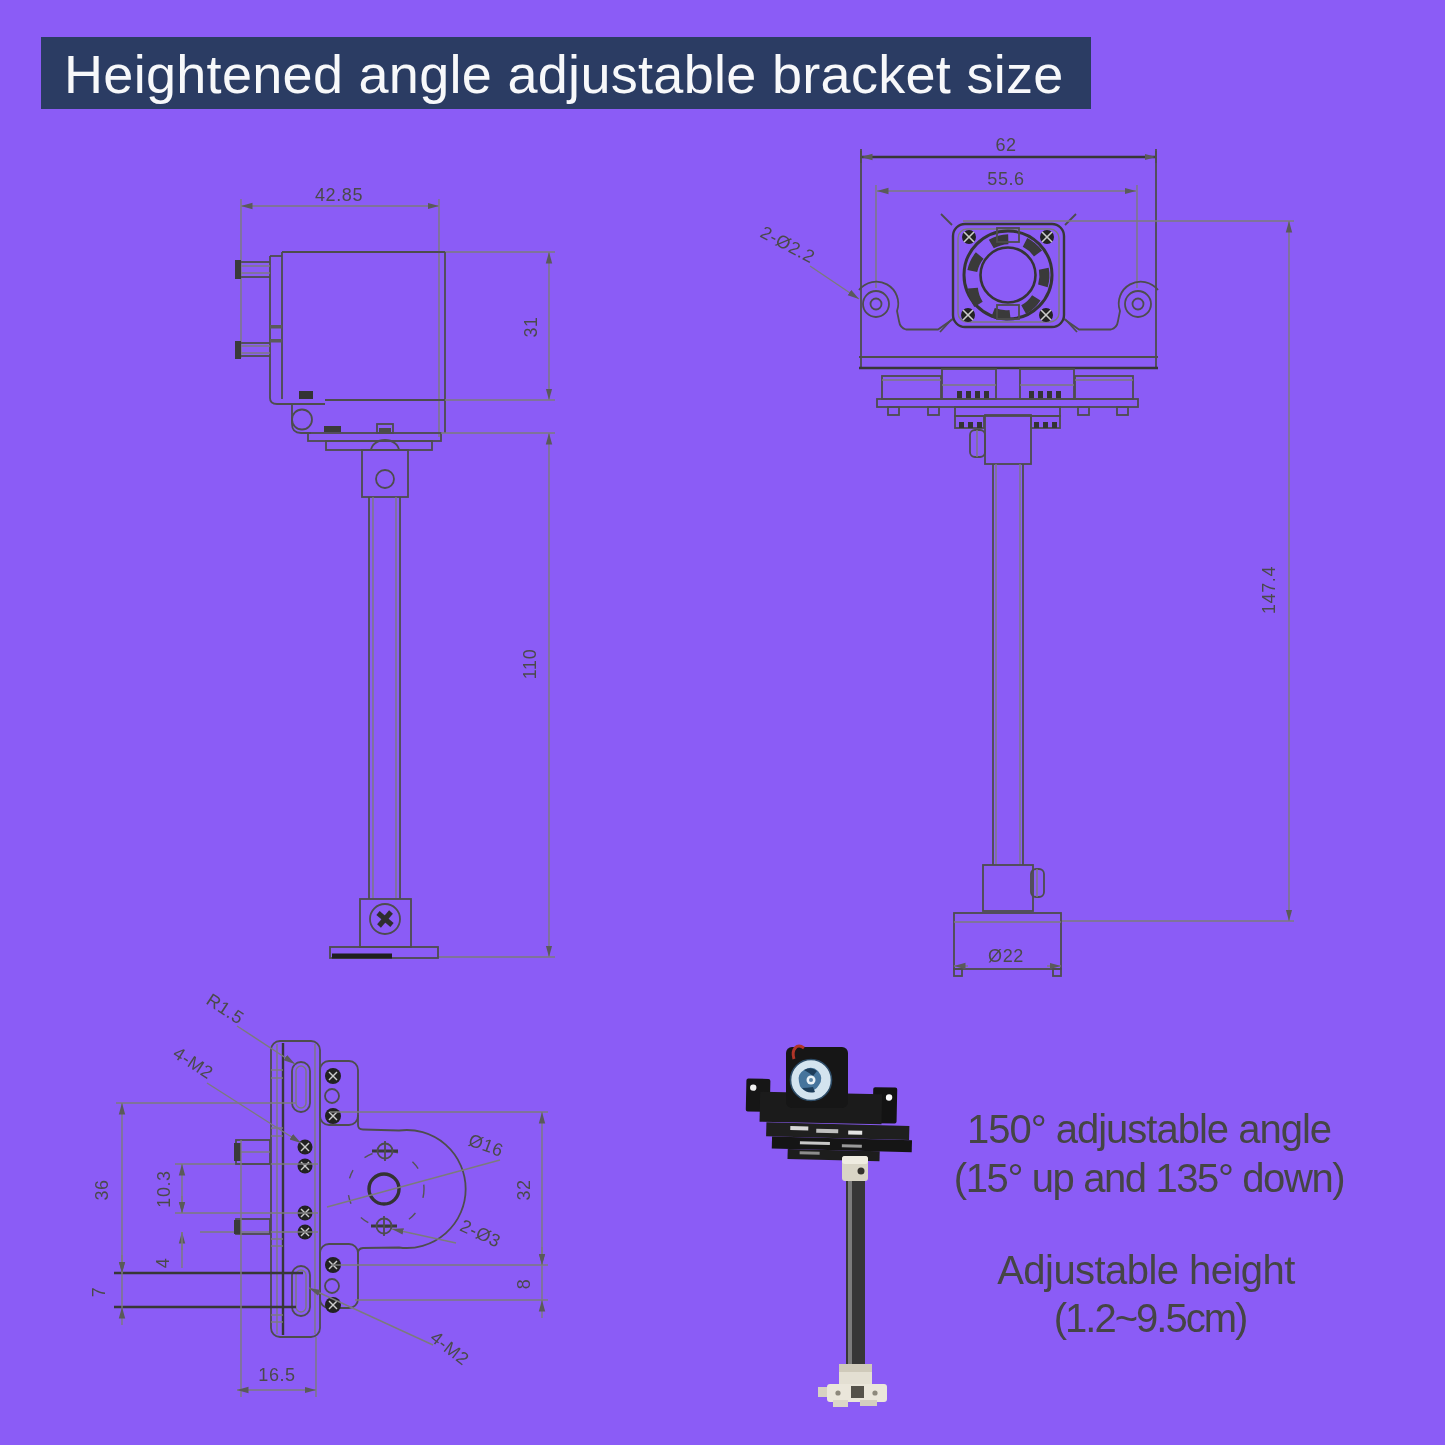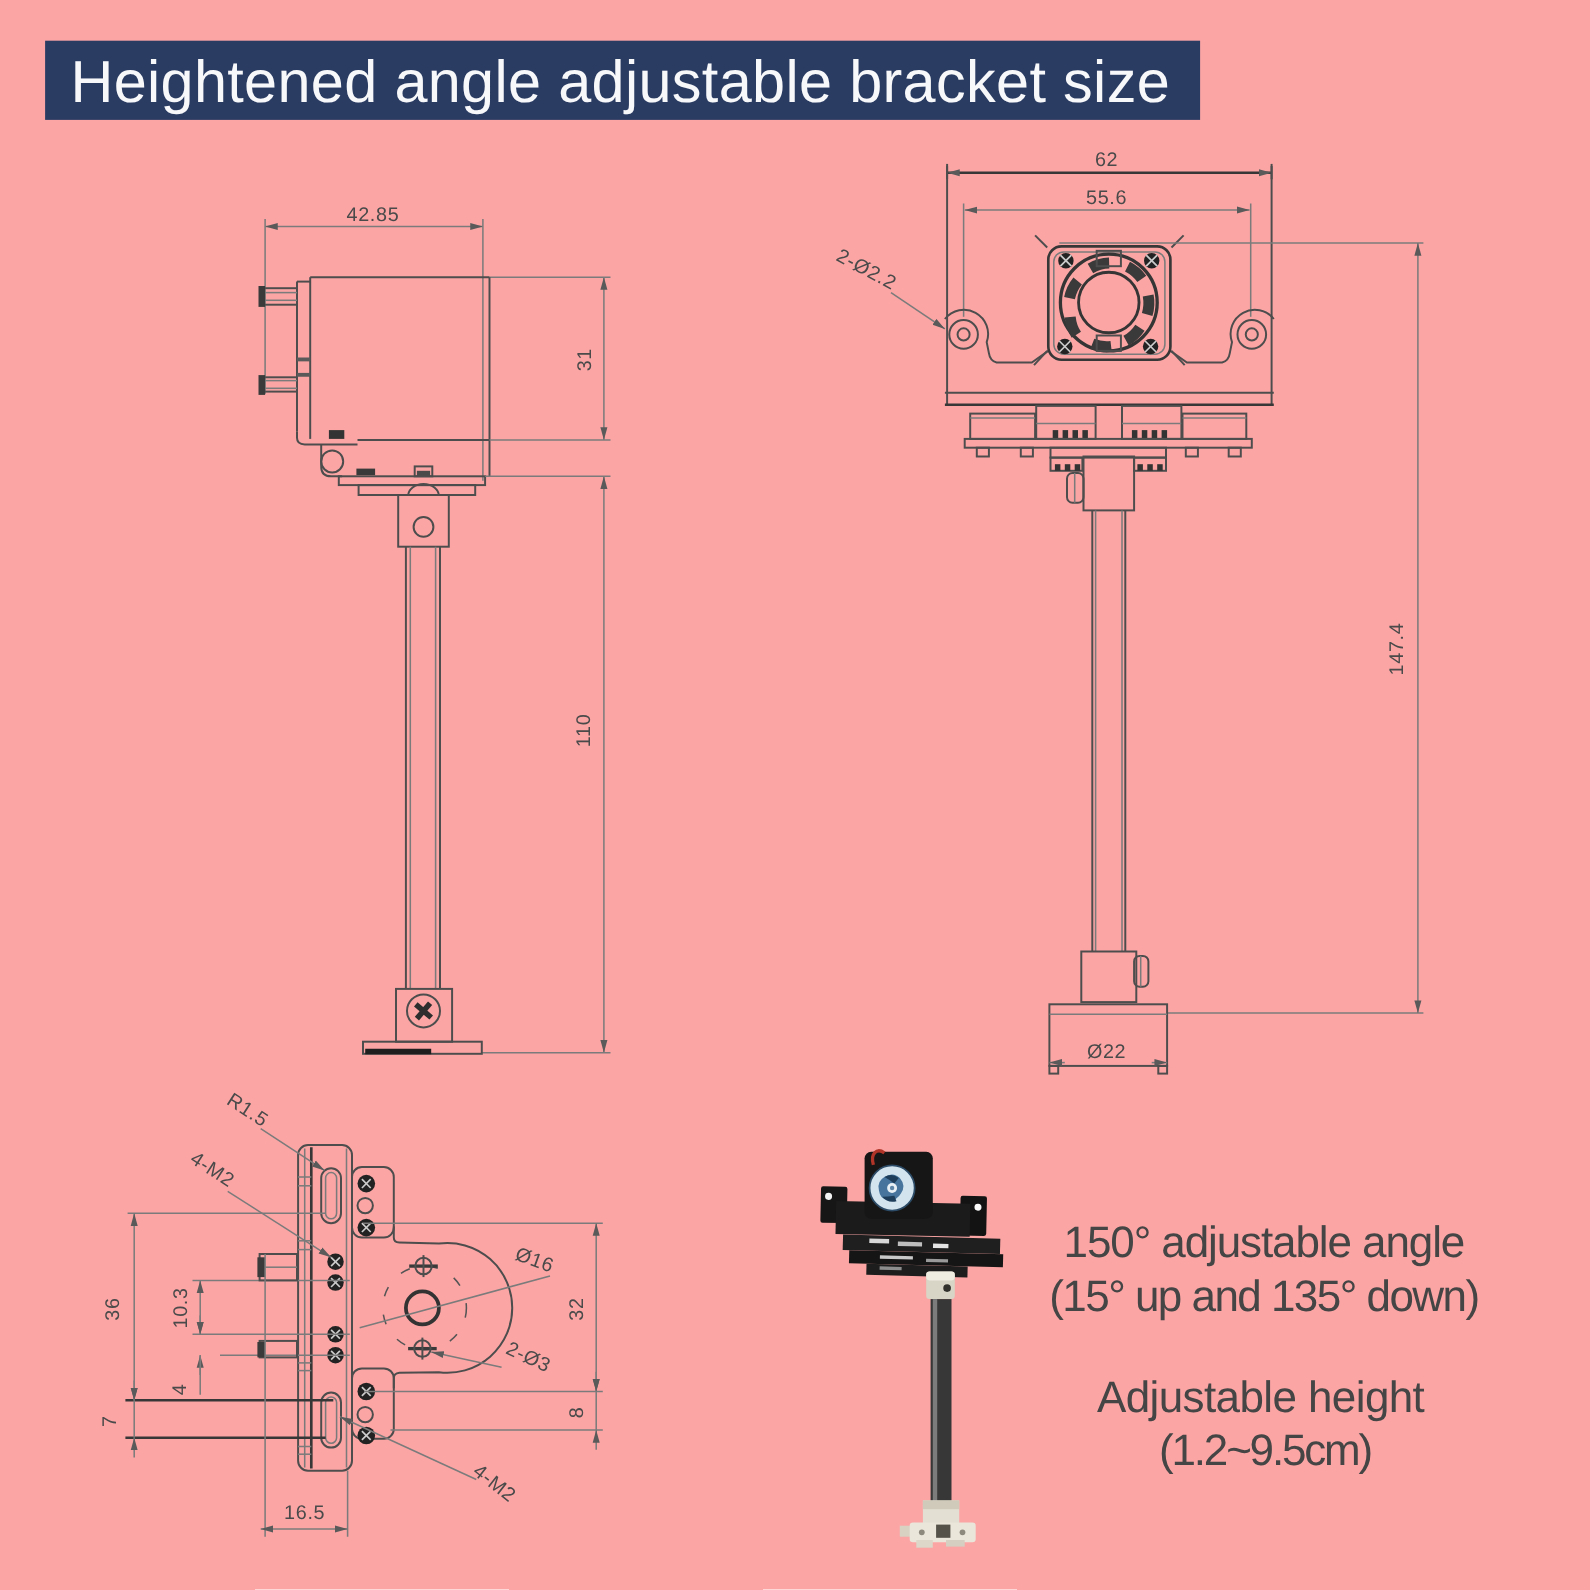--- a/index.html
+++ b/index.html
@@ -1,16 +1,16 @@
 <!DOCTYPE html>
 <html><head>
 <meta charset="utf-8">
 <style>
   html,body{margin:0;padding:0;background:#ffffff;}
-  #page{position:relative;width:1445px;height:1445px;background:#fca5a5;overflow:hidden;
+  #page{position:relative;width:1445px;height:1445px;background:#8b5cf6;overflow:hidden;
         font-family:"Liberation Sans", sans-serif;}
   svg{position:absolute;top:0;left:0;}
   .dim{font-family:"Liberation Sans", sans-serif;font-size:18px;fill:#4a4a4a;letter-spacing:0.6px;}
   .pl{stroke:#4d4d4d;stroke-width:1.8;fill:none;}
   .pd{stroke:#373737;stroke-width:2.4;fill:none;}
   .dl{stroke:#7b7b7b;stroke-width:1.4;fill:none;}
   .big{font-family:"Liberation Sans", sans-serif;font-size:40px;fill:#454545;}
 </style>
 </head>
 <body>

